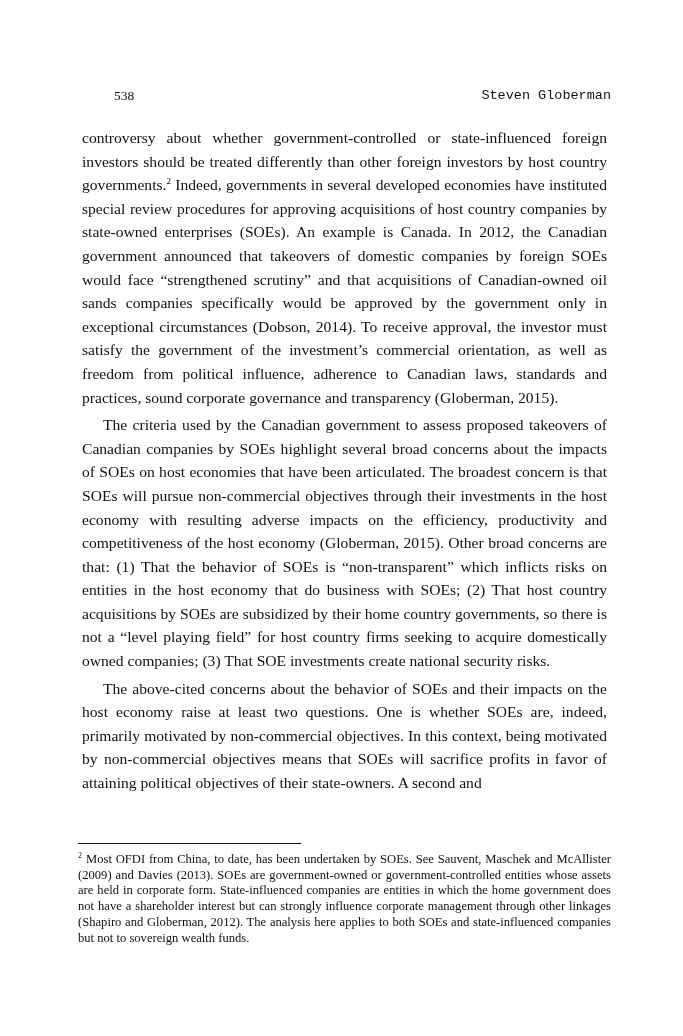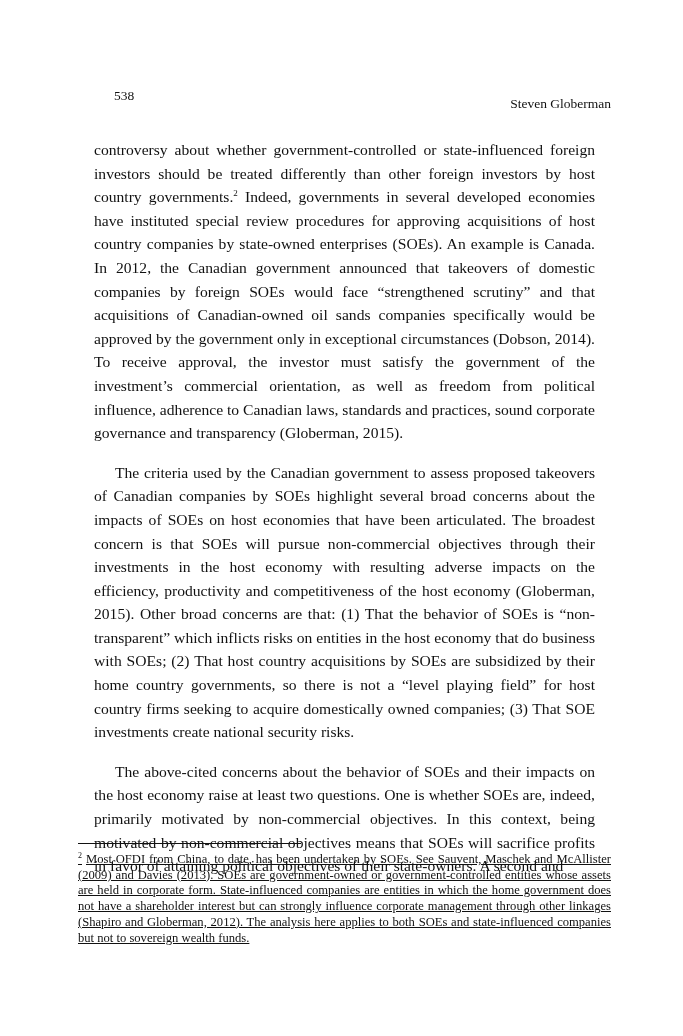--- a/index.html
+++ b/index.html
@@ -1,30 +1,30 @@
 <!DOCTYPE html>
 <html><head>
 <meta charset="utf-8">
 <style>
   html, body { margin: 0; padding: 0; background: #ffffff; }
   body { width: 683px; height: 1036px; position: relative; overflow: hidden;
          font-family: "Liberation Serif", "DejaVu Serif", serif; color: #111; }
   .header { position: absolute; top: 87px; left: 78px; width: 533px; height: 18px;
             font-size: 13.5px; line-height: 18px; }
   .header .pnum { position: absolute; left: 0; top: 0; margin-left: 36px; }
-  .header .author { position: absolute; right: 0; top: 8px; }
+  .header .author { position: absolute; right: 0; top: 0; font-family: Liberation Mono, monospace; }
   .body-text { position: absolute; top: 122px; left: 78px; width: 533px;
                font-size: 15.6px; line-height: 23.6px; text-align: justify; }
-  .body-text p { margin: 16px; }
+  .body-text p { margin: 4px; }
   .body-text p.indent { text-indent: 21px; }
   sup { font-size: 9px; line-height: 0; vertical-align: 6px; }
   .fn-rule { position: absolute; top: 843px; left: 78px; width: 223px; height: 0;
              border-top: 1px solid #111; }
   .footnote { position: absolute; top: 852px; left: 78px; width: 533px;
-              font-size: 12.6px; line-height: 15.7px; text-align: justify; text-decoration: underline; }
+              font-size: 12.6px; line-height: 15.7px; text-align: justify; }
   .footnote sup { font-size: 8px; vertical-align: 5px; margin-right: 4px; }
 </style>
 </head>
 <body>
 
 <div class="header">
   <span class="pnum">538</span>
   <span class="author">Steven Globerman</span>
 </div>
 

